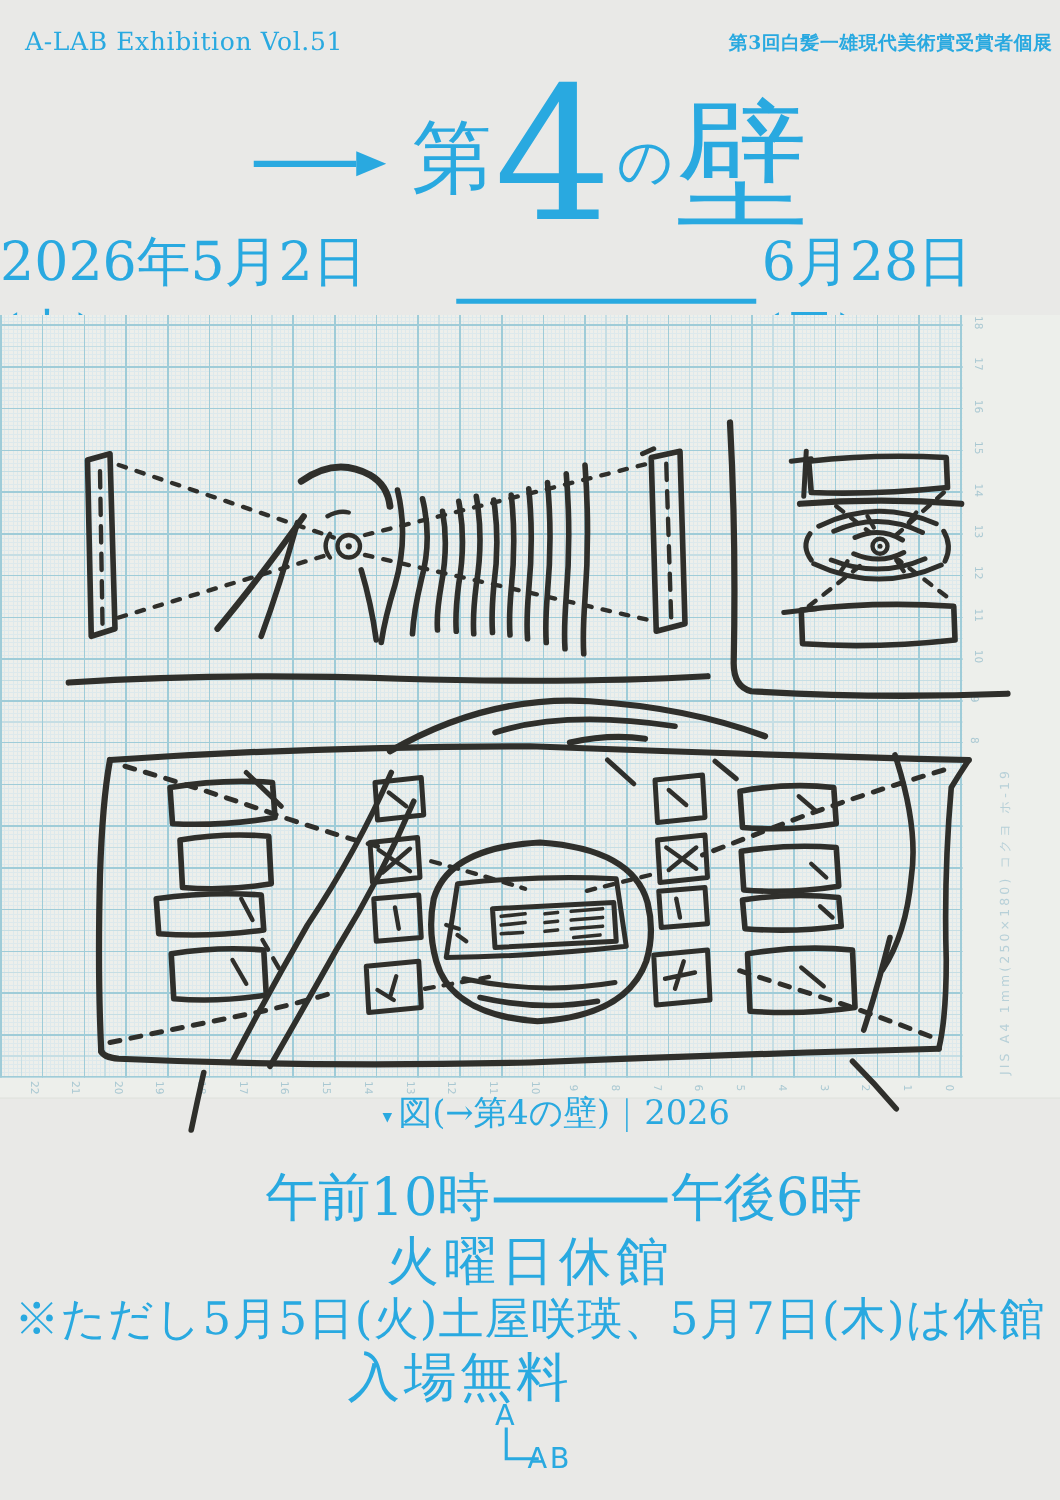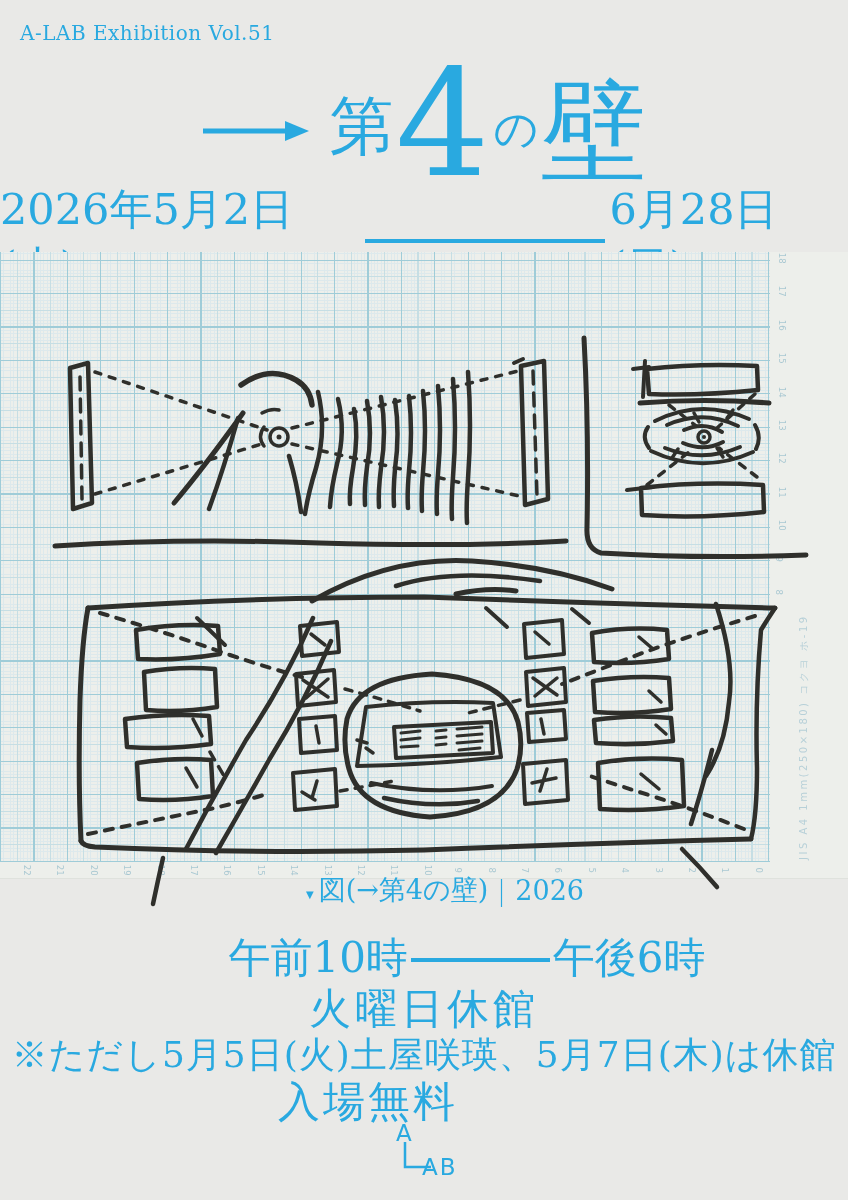--- a/index.html
+++ b/index.html
@@ -44,38 +44,39 @@
   .jis-spec{position:absolute;left:797px;top:608px;transform:rotate(-90deg);transform-origin:0 0;
     white-space:nowrap;font-family:"DejaVu Sans","Liberation Sans",sans-serif;
     font-size:10px;letter-spacing:2.5px;color:#b7d0d8;}
   .sketch-svg{position:absolute;left:0;top:252px;}
   
   .caption{position:absolute;left:306px;top:872px;font-size:27px;display:flex;align-items:center;}
   .cap-marker{font-size:10px;margin-right:5px;position:relative;top:4px;}
   .cap-sep{font-size:27px;font-weight:normal;margin:0 9px;transform:scaleX(.55);display:inline-block;}
   
   .hours-row{position:absolute;left:0;top:930px;width:848px;display:flex;align-items:center;justify-content:center;font-size:42px;}
-  .hours-shift{display:flex;align-items:center;position:relative;left:43px;}
+  .hours-shift{display:flex;align-items:center;position:relative;left:27px;}
   .hours-rule{width:139px;margin:0 3px;position:relative;top:2px;}
   .closed-line{position:absolute;left:0;top:981px;width:848px;text-align:center;font-size:42px;letter-spacing:4px;}
   .exception-line{position:absolute;left:0;top:1031px;width:848px;text-align:center;font-size:36px;letter-spacing:1px;}
   .admission-line{position:absolute;left:0;top:1074px;width:736px;text-align:center;font-size:42px;letter-spacing:3px;}
   
   .logo{position:absolute;left:390px;top:1120px;width:80px;height:70px;
     font-family:"DejaVu Sans","Liberation Sans",sans-serif;font-weight:normal;}
   .logo-a{position:absolute;left:6px;top:0;font-size:23px;letter-spacing:1px;}
   .logo-ab{position:absolute;left:32px;top:34px;font-size:23px;letter-spacing:2px;}
   .logo-l{position:absolute;left:0;top:0;}
 </style>
 </head>
 <body>
 
 <div class="poster">
 
   <div class="hdr-left">A-LAB Exhibition Vol.51</div>
+  <div class="hdr-note">第3回白髪一雄現代美術賞受賞者個展</div>
 
   <div class="title-row">
     <svg class="title-arrow" width="112" height="28" viewBox="0 0 112 28">
       <line x1="2" y1="14" x2="84" y2="14" stroke="#29a9e0" stroke-width="5"></line>
       <polygon points="84,4 108,14 84,24" fill="#29a9e0"></polygon>
     </svg>
     <span class="t-dai">第</span>
     <span class="t-4">4</span>
     <span class="t-no">の</span>
     <span class="t-kabe">壁</span>

